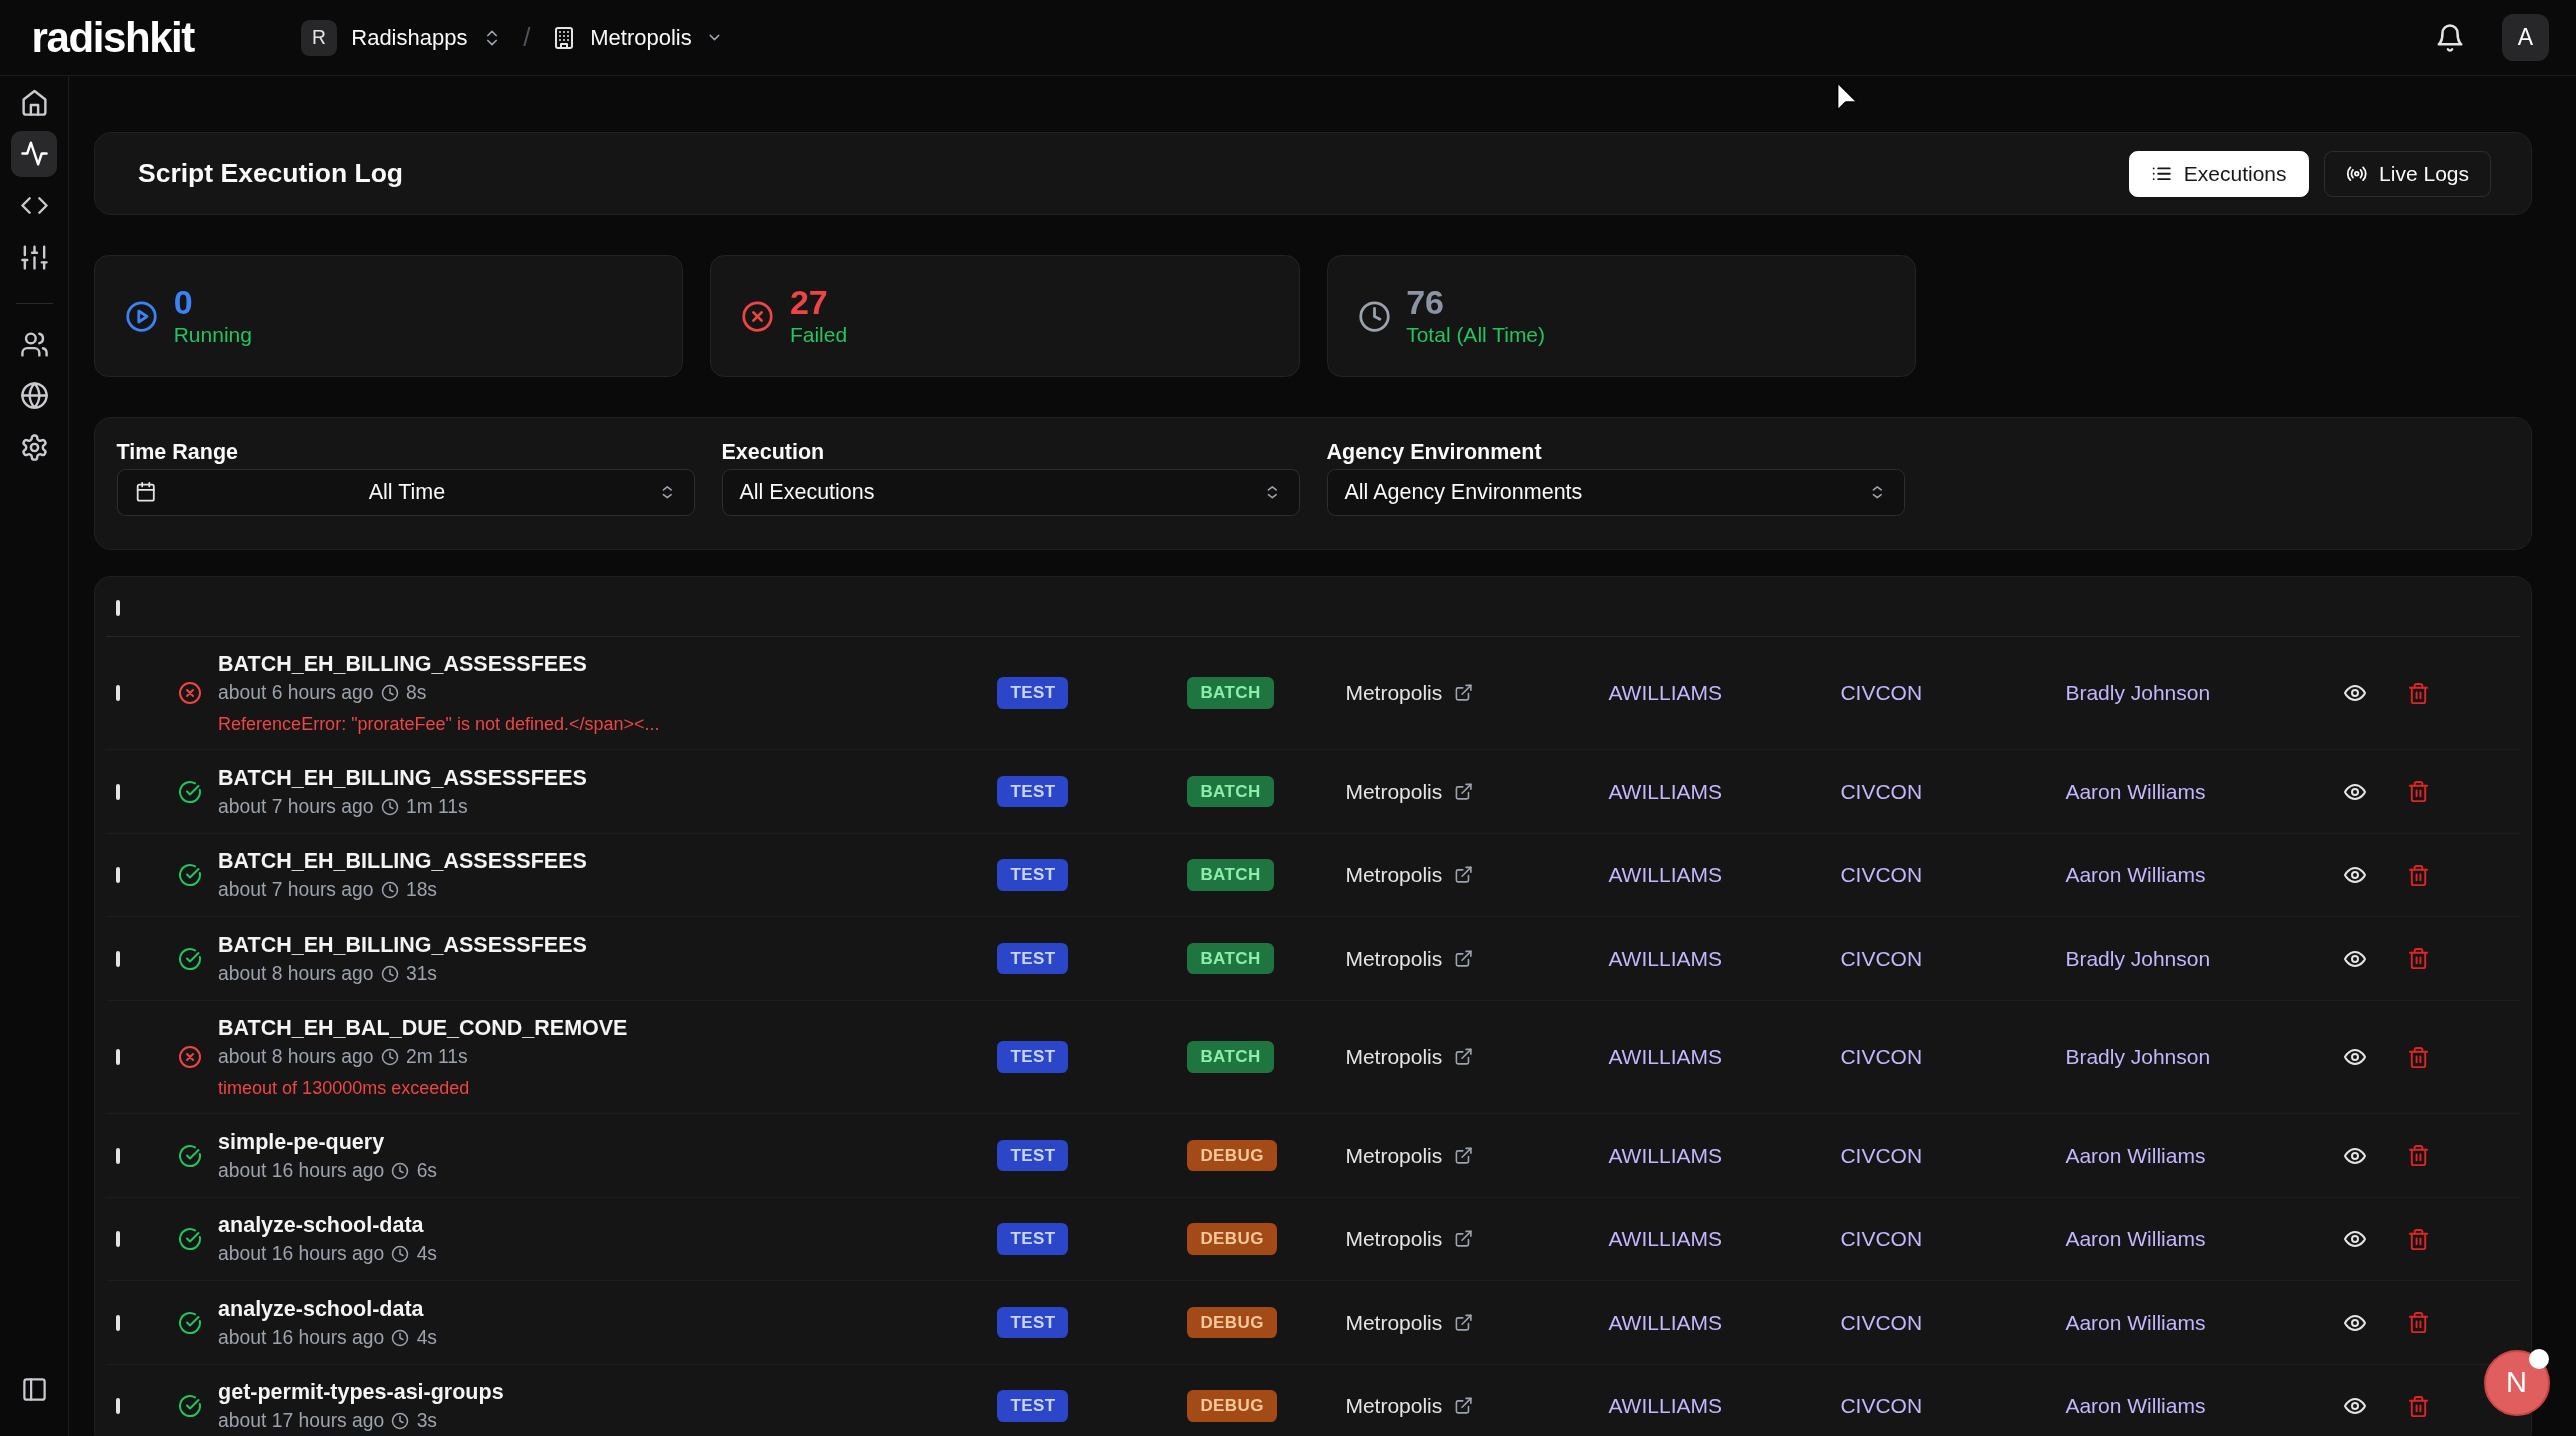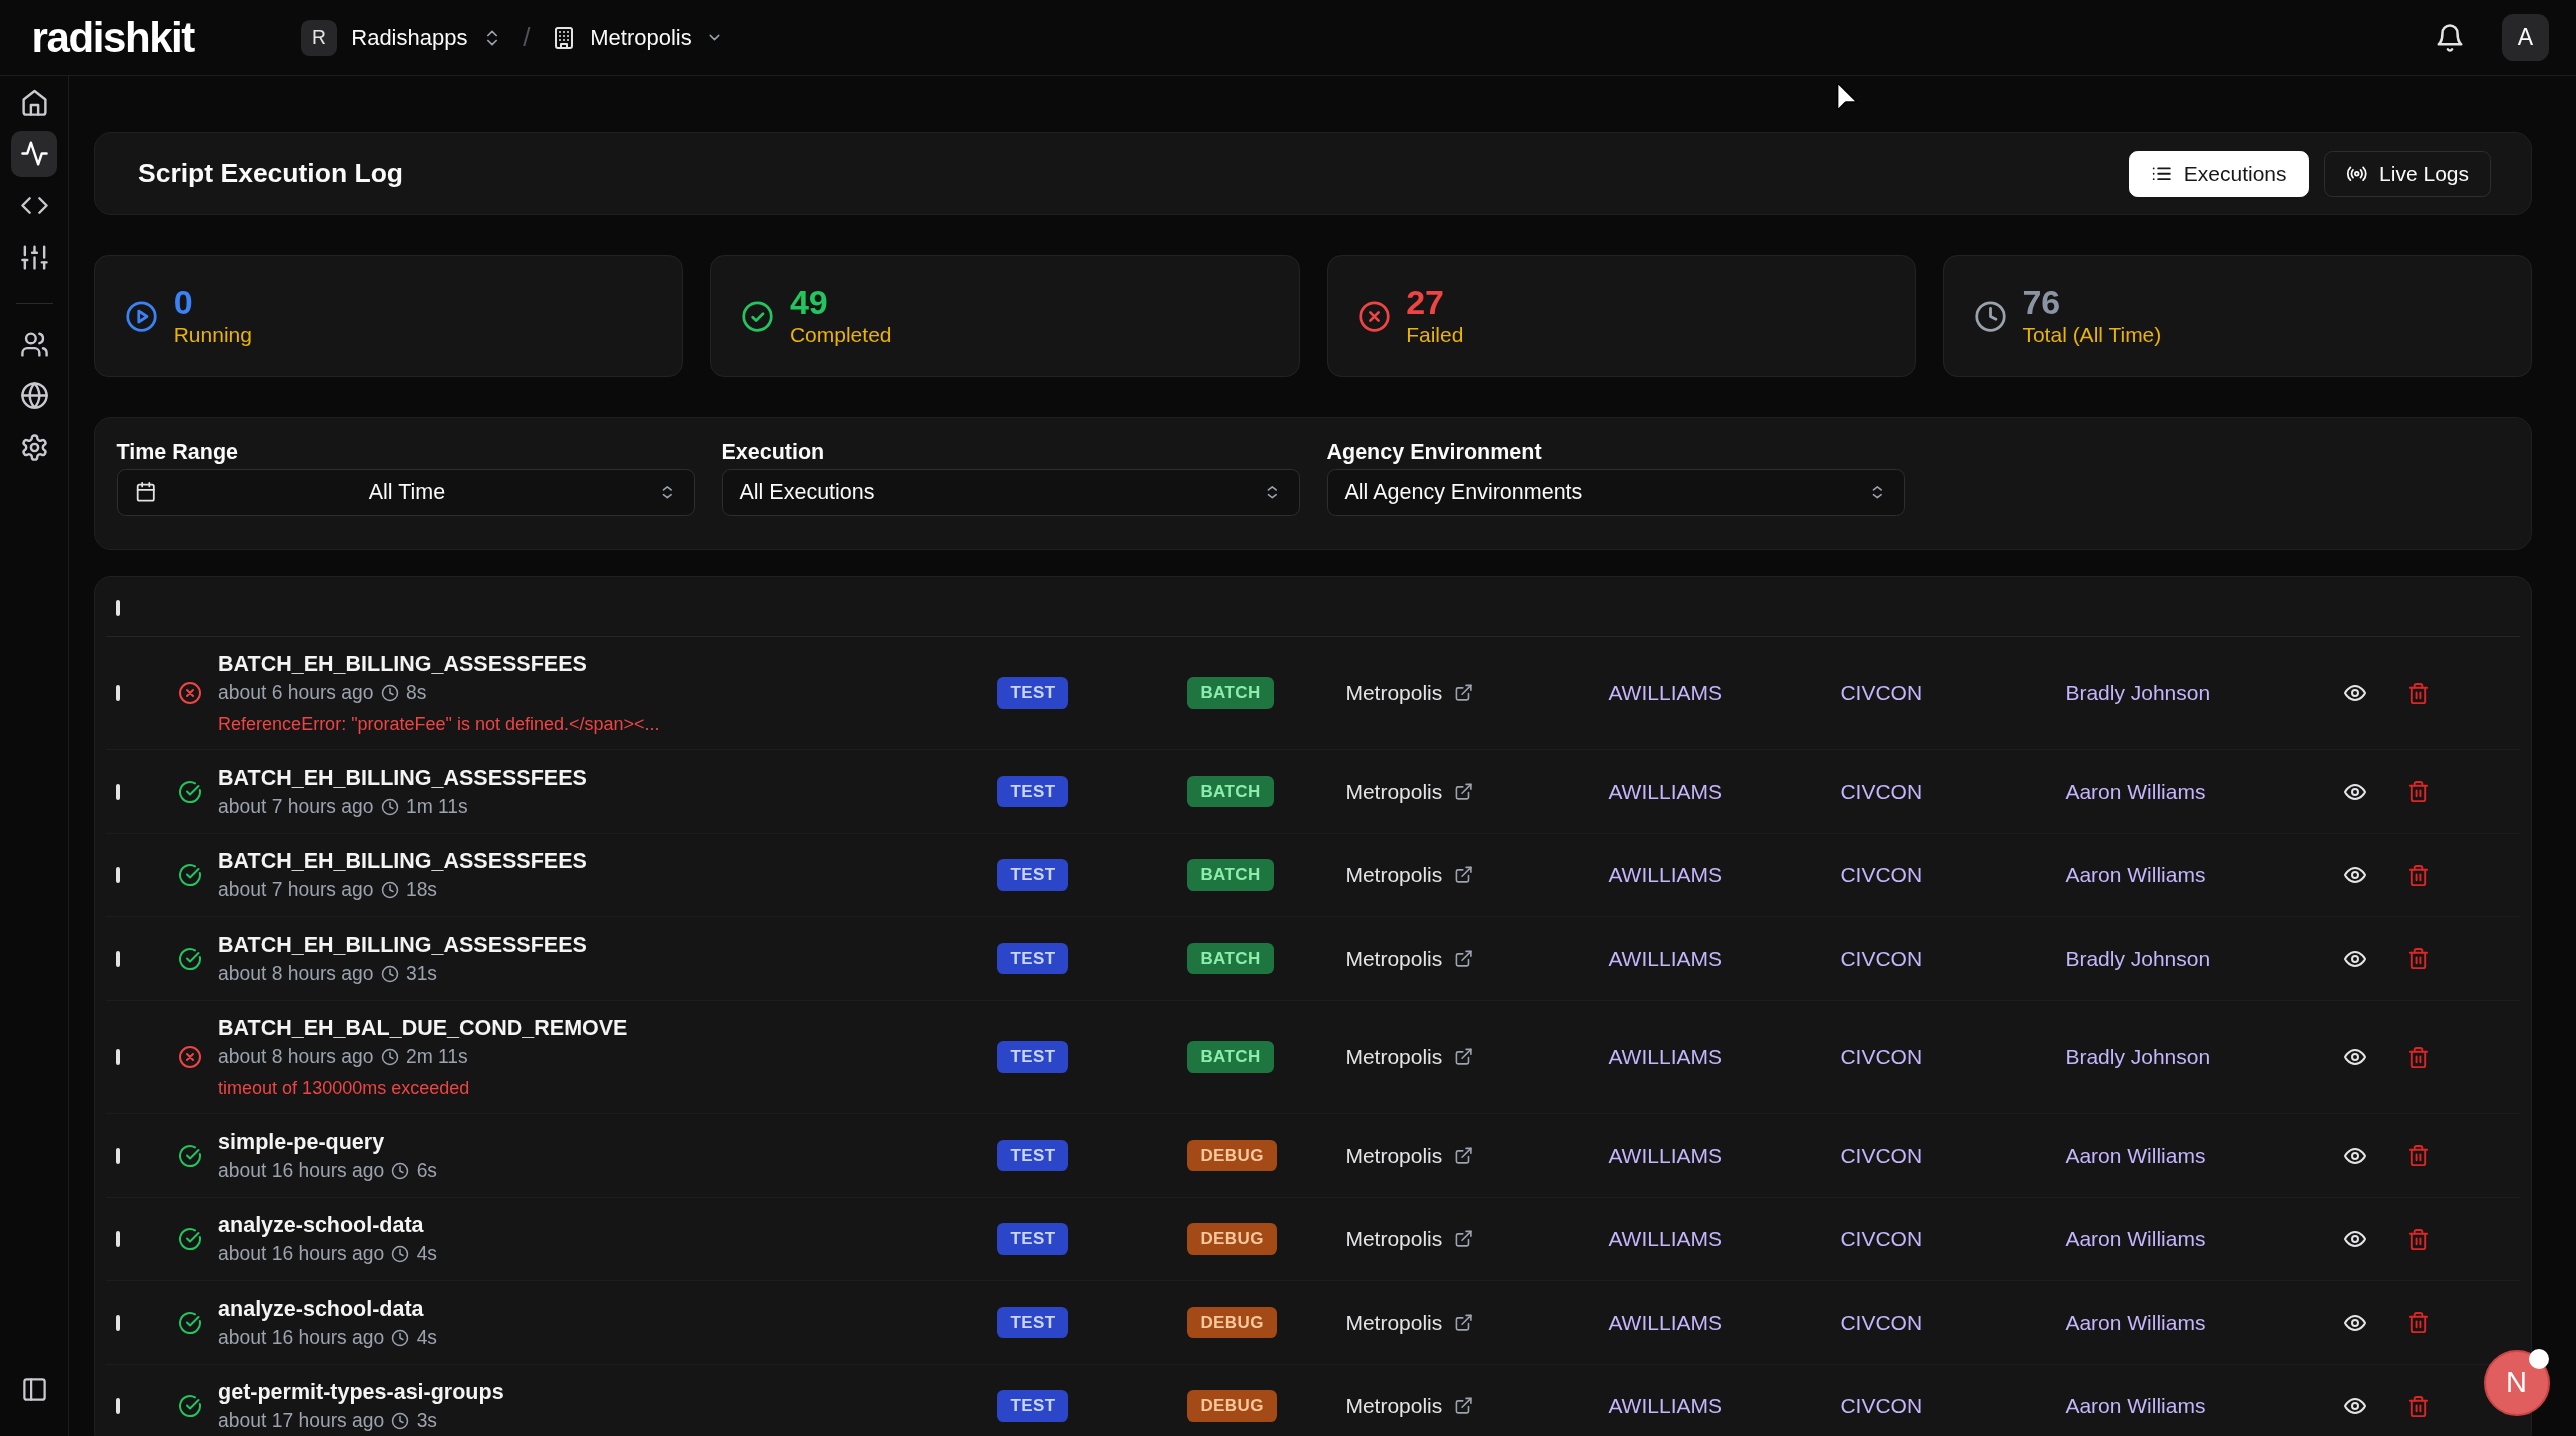--- a/index.html
+++ b/index.html
@@ -70,21 +70,21 @@
   .view-btn.v-active { background:#ffffff; border-color:#ffffff; color:#18181b; }
 
   
   .stats { display:grid; grid-template-columns:repeat(4,1fr); gap:27px; margin-bottom:40px; }
   .stat {
     height:122px; background:#151515; border:1.4px solid #232323; border-radius:14.3px;
     display:flex; align-items:center; padding:0 30px; gap:15.7px;
   }
   .stat-icon { width:33px; height:33px; }
   .stat-value { font-size:34px; font-weight:700; line-height:1.05; }
-  .stat-label { font-size:21px; color:#eab308; margin-top:2px; }
+  .stat-label { font-size:21px; color:#22c55e; margin-top:2px; }
   .stat.v-running  .stat-value, .stat.v-running  .stat-icon { color:#3b82f6; }
   .stat.v-completed .stat-value, .stat.v-completed .stat-icon { color:#22c55e; }
   .stat.v-failed   .stat-value, .stat.v-failed   .stat-icon { color:#ef4444; }
   .stat.v-total    .stat-value { color:#8a94a3; } .stat.v-total .stat-icon { color:#9aa3ad; }
 
   
   .filters-panel { padding:21.5px 21.5px 33px; margin-bottom:26px; }
   .filters { display:grid; grid-template-columns:repeat(4,1fr); gap:27px; }
   .filter-label { font-size:21.5px; font-weight:600; color:#fafafa; margin-bottom:4px; }
   .select {
@@ -287,34 +287,20 @@
         <span class="stat-icon">
           <svg width="33" height="33" viewBox="0 0 24 24" fill="none" stroke="currentColor" stroke-width="2" stroke-linecap="round" stroke-linejoin="round">
             <circle cx="12" cy="12" r="10"></circle>
             <path d="m10 8 6 4-6 4z"></path>
           </svg>
         </span>
 
         <div>
           <div class="stat-value">0</div>
           <div class="stat-label">Running</div>
-        </div>
-      </div>
-      <div class="stat v-completed">
-
-        <span class="stat-icon">
-          <svg width="33" height="33" viewBox="0 0 24 24" fill="none" stroke="currentColor" stroke-width="2" stroke-linecap="round" stroke-linejoin="round">
-            <circle cx="12" cy="12" r="10"></circle>
-            <path d="m8.5 12.5 2.5 2.5 5-5"></path>
-          </svg>
-        </span>
-
-        <div>
-          <div class="stat-value">49</div>
-          <div class="stat-label">Completed</div>
         </div>
       </div>
       <div class="stat v-failed">
 
         <span class="stat-icon">
           <svg width="33" height="33" viewBox="0 0 24 24" fill="none" stroke="currentColor" stroke-width="2" stroke-linecap="round" stroke-linejoin="round">
             <circle cx="12" cy="12" r="10"></circle>
             <path d="m15 9-6 6M9 9l6 6"></path>
           </svg>
         </span>

